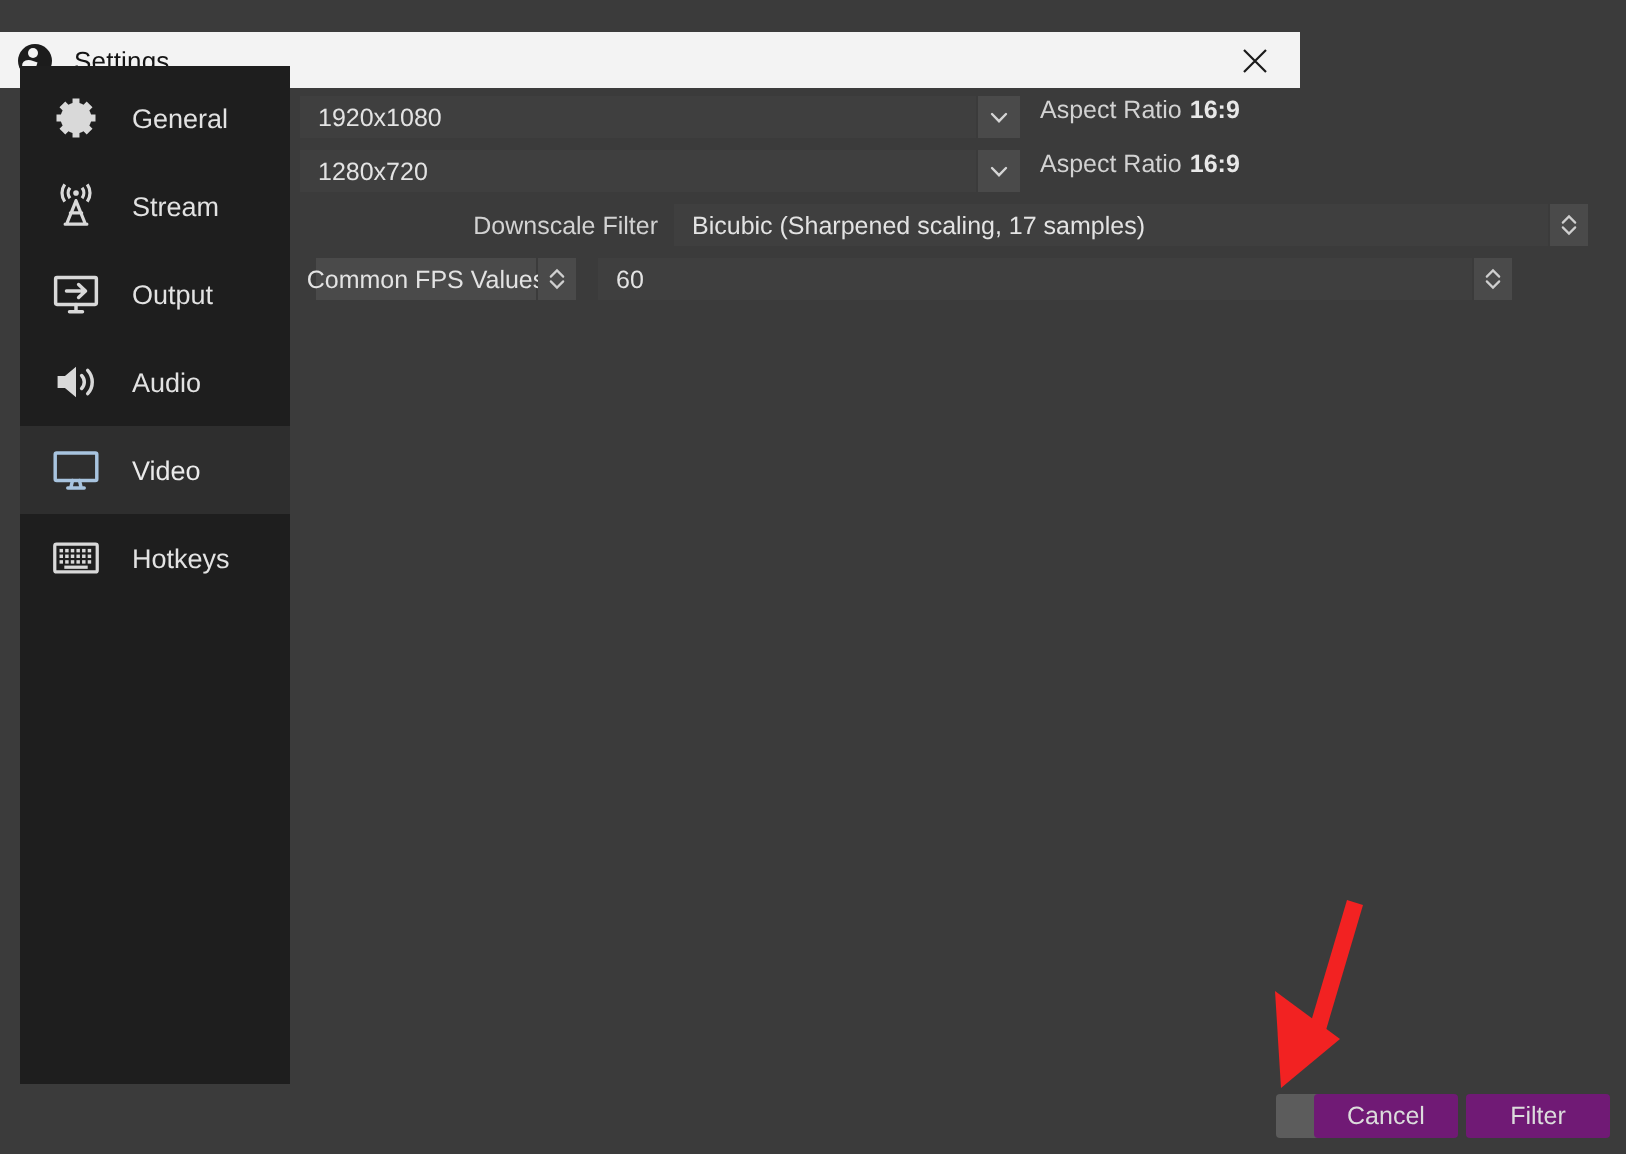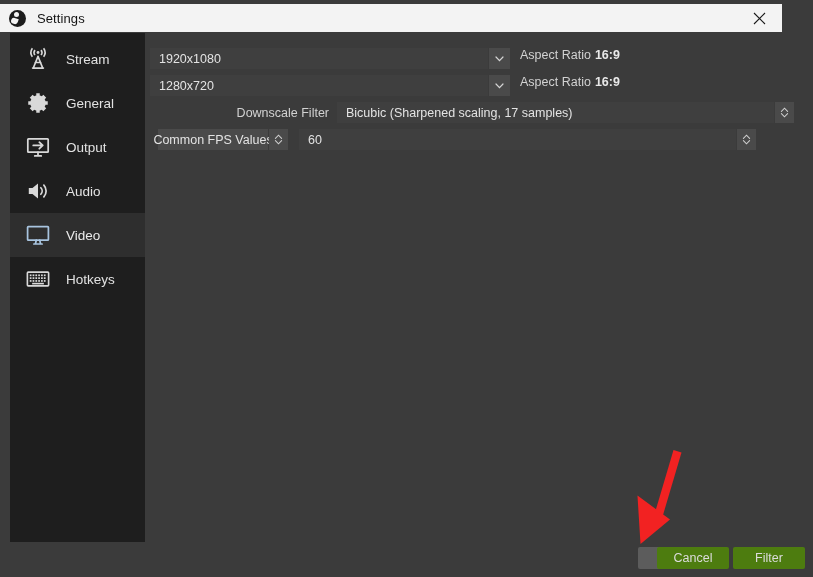--- a/index.html
+++ b/index.html
@@ -16,22 +16,22 @@
   #app {
     position: relative;
     width: 813px;
     height: 577px;
     background: #3b3b3b;
   }
 
   
   .titlebar {
     position: absolute;
-    left: 0; top: 4px;
-    width: 782px; height: 28px;
+    left: 0; top: 16px;
+    width: 650px; height: 28px;
     background: #f3f3f3;
     display: flex;
     align-items: center;
   }
   .titlebar-logo {
     width: 17px; height: 17px;
     margin-left: 9px;
     border-radius: 50%;
     background: #1c1c1c;
     position: relative;
@@ -182,21 +182,21 @@
   
   .btnbar {
     position: absolute;
     left: 0; top: 547px;
     width: 813px;
   }
   .dlgbtn {
     position: absolute;
     height: 22px;
     width: 72px;
-    background: #4d7c0f;
+    background: #701a75;
     border: none;
     border-radius: 2px;
     color: #dcdcdc;
     font-size: 12.5px;
     font-family: "Liberation Sans", sans-serif;
     cursor: pointer;
   }
   .dlgbtn.hover { background: #5c5c5c; color: #e8e8e8; margin-left: 40px; }
 
   
@@ -219,38 +219,38 @@
       <svg width="13" height="13" viewBox="0 0 13 13">
         <path d="M1 1 L12 12 M12 1 L1 12" stroke="#1a1a1a" stroke-width="1.1" fill="none"></path>
       </svg>
     </div>
   </div>
 
   <div class="sidebar">
 
     <div class="side-item">
       <span class="side-ico">
+        <svg width="26" height="26" viewBox="0 0 24 24" fill="currentColor">
+          <path d="M12 8.6a3.4 3.4 0 1 0 0 6.8 3.4 3.4 0 0 0 0-6.8zm0 5.2a1.8 1.8 0 1 1 0-3.6 1.8 1.8 0 0 1 0 3.6z"></path>
+          <path d="M21 10.4h-2.06a7.2 7.2 0 0 0-.78-1.88l1.46-1.46-2.68-2.68-1.46 1.46a7.2 7.2 0 0 0-1.88-.78V3H10.4v2.06a7.2 7.2 0 0 0-1.88.78L7.06 4.38 4.38 7.06l1.46 1.46a7.2 7.2 0 0 0-.78 1.88H3v3.2h2.06c.17.66.44 1.29.78 1.88l-1.46 1.46 2.68 2.68 1.46-1.46c.59.34 1.22.61 1.88.78V21h3.2v-2.06c.66-.17 1.29-.44 1.88-.78l1.46 1.46 2.68-2.68-1.46-1.46c.34-.59.61-1.22.78-1.88H21v-3.2z"></path>
+        </svg>
+      </span>
+      <span class="side-label">General</span>
+    </div>
+
+    <div class="side-item">
+      <span class="side-ico">
         <svg width="26" height="26" viewBox="0 0 24 24" fill="none" stroke="currentColor" stroke-width="1.5">
           <circle cx="12" cy="6" r="1.3" fill="currentColor" stroke="none"></circle>
           <path d="M9.2 3.6a4 4 0 0 0 0 4.8M14.8 3.6a4 4 0 0 1 0 4.8"></path>
           <path d="M6.8 2a7 7 0 0 0 0 8M17.2 2a7 7 0 0 1 0 8"></path>
           <path d="M12 9.6 L8 19.5 M12 9.6 L16 19.5 M9.4 15.2 L14.6 15.2 M7 20.4 L17 20.4" stroke-linecap="round"></path>
         </svg>
       </span>
       <span class="side-label">Stream</span>
-    </div>
-
-    <div class="side-item">
-      <span class="side-ico">
-        <svg width="26" height="26" viewBox="0 0 24 24" fill="currentColor">
-          <path d="M12 8.6a3.4 3.4 0 1 0 0 6.8 3.4 3.4 0 0 0 0-6.8zm0 5.2a1.8 1.8 0 1 1 0-3.6 1.8 1.8 0 0 1 0 3.6z"></path>
-          <path d="M21 10.4h-2.06a7.2 7.2 0 0 0-.78-1.88l1.46-1.46-2.68-2.68-1.46 1.46a7.2 7.2 0 0 0-1.88-.78V3H10.4v2.06a7.2 7.2 0 0 0-1.88.78L7.06 4.38 4.38 7.06l1.46 1.46a7.2 7.2 0 0 0-.78 1.88H3v3.2h2.06c.17.66.44 1.29.78 1.88l-1.46 1.46 2.68 2.68 1.46-1.46c.59.34 1.22.61 1.88.78V21h3.2v-2.06c.66-.17 1.29-.44 1.88-.78l1.46 1.46 2.68-2.68-1.46-1.46c.34-.59.61-1.22.78-1.88H21v-3.2z"></path>
-        </svg>
-      </span>
-      <span class="side-label">General</span>
     </div>
 
     <div class="side-item">
       <span class="side-ico">
         <svg width="26" height="26" viewBox="0 0 24 24" fill="none" stroke="currentColor" stroke-width="1.6">
           <rect x="2.6" y="4.4" width="18.8" height="12.4" rx="0.6"></rect>
           <path d="M9 20.2 L15 20.2 M12 16.8 L12 20.2" stroke-linecap="round"></path>
           <path d="M7.6 10.6 L16 10.6 M13.2 7.6 L16.4 10.6 L13.2 13.6" stroke-linecap="round" stroke-linejoin="round"></path>
         </svg>
       </span>

